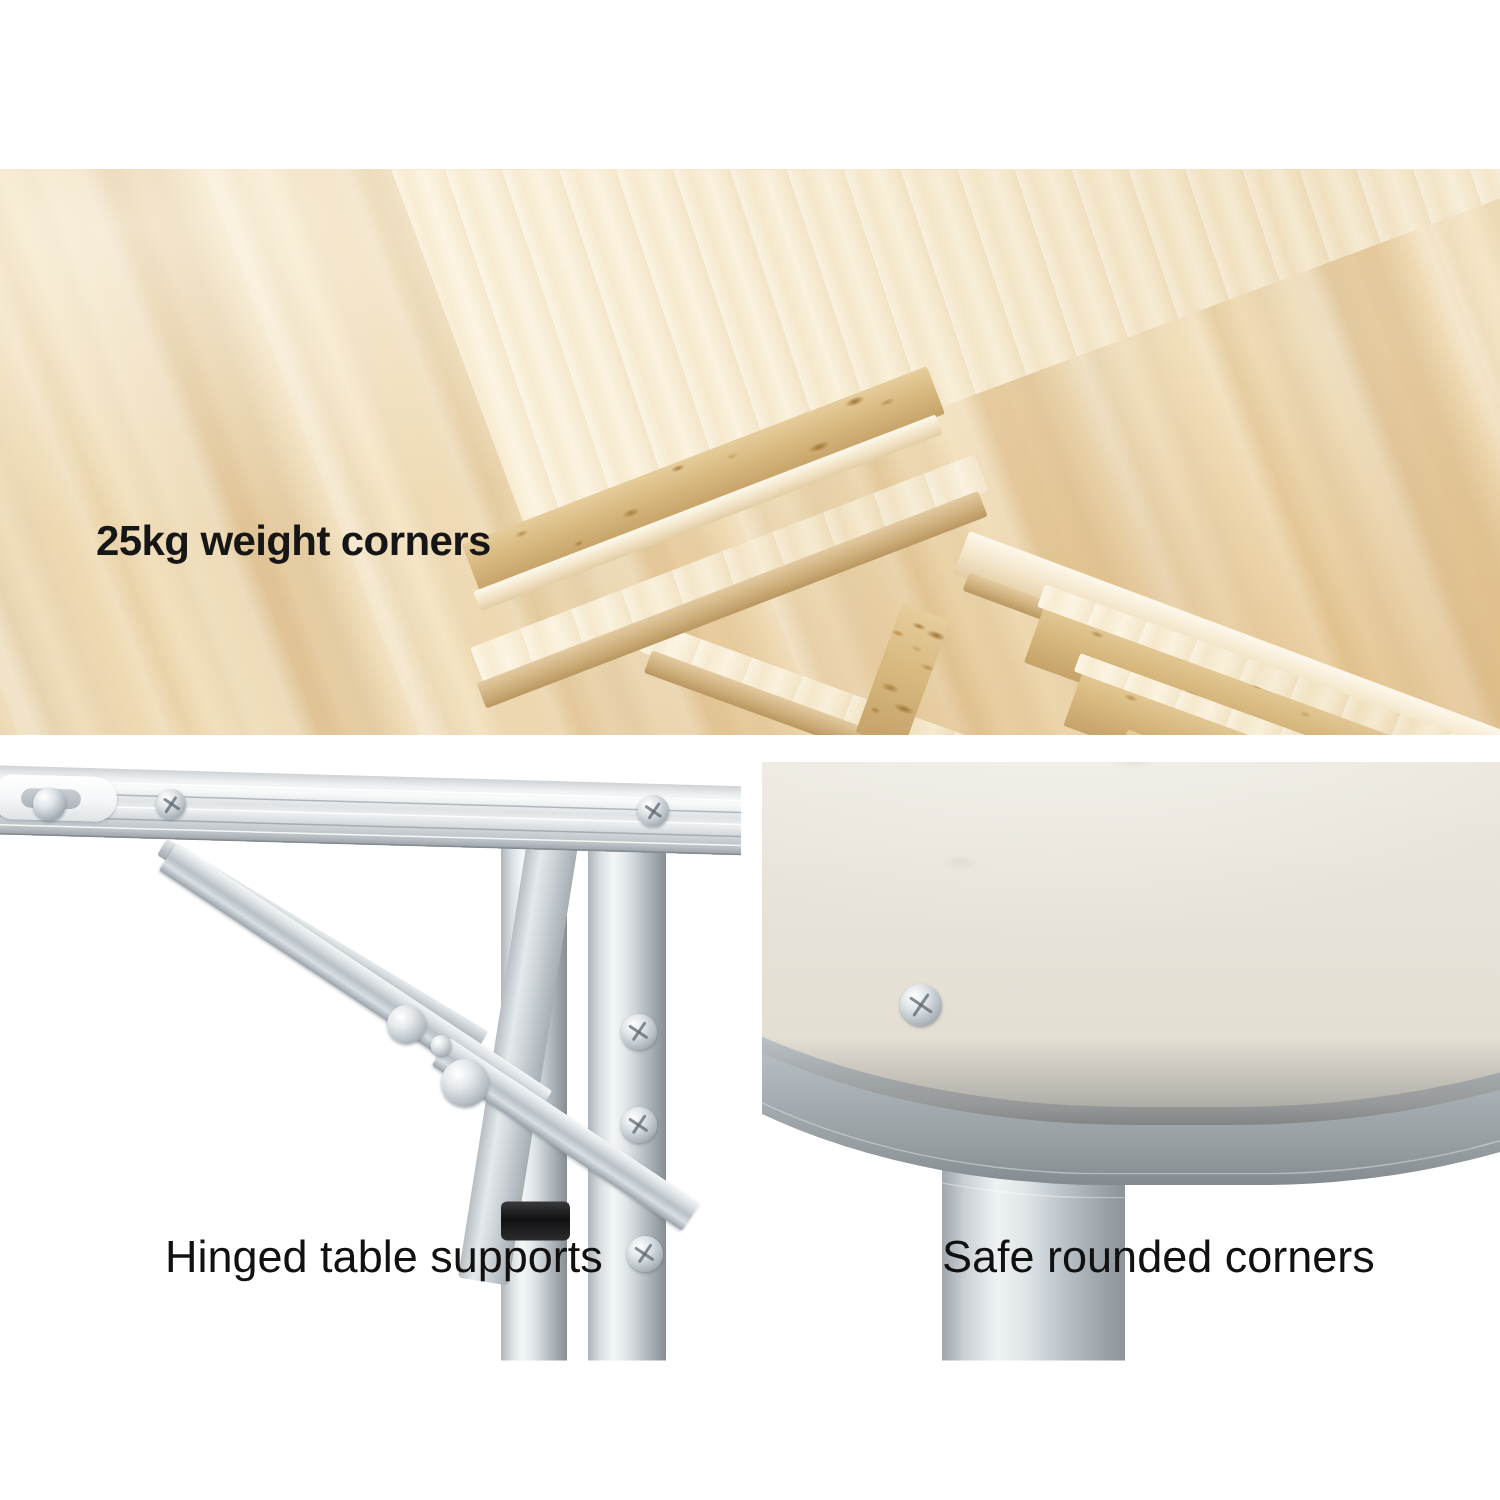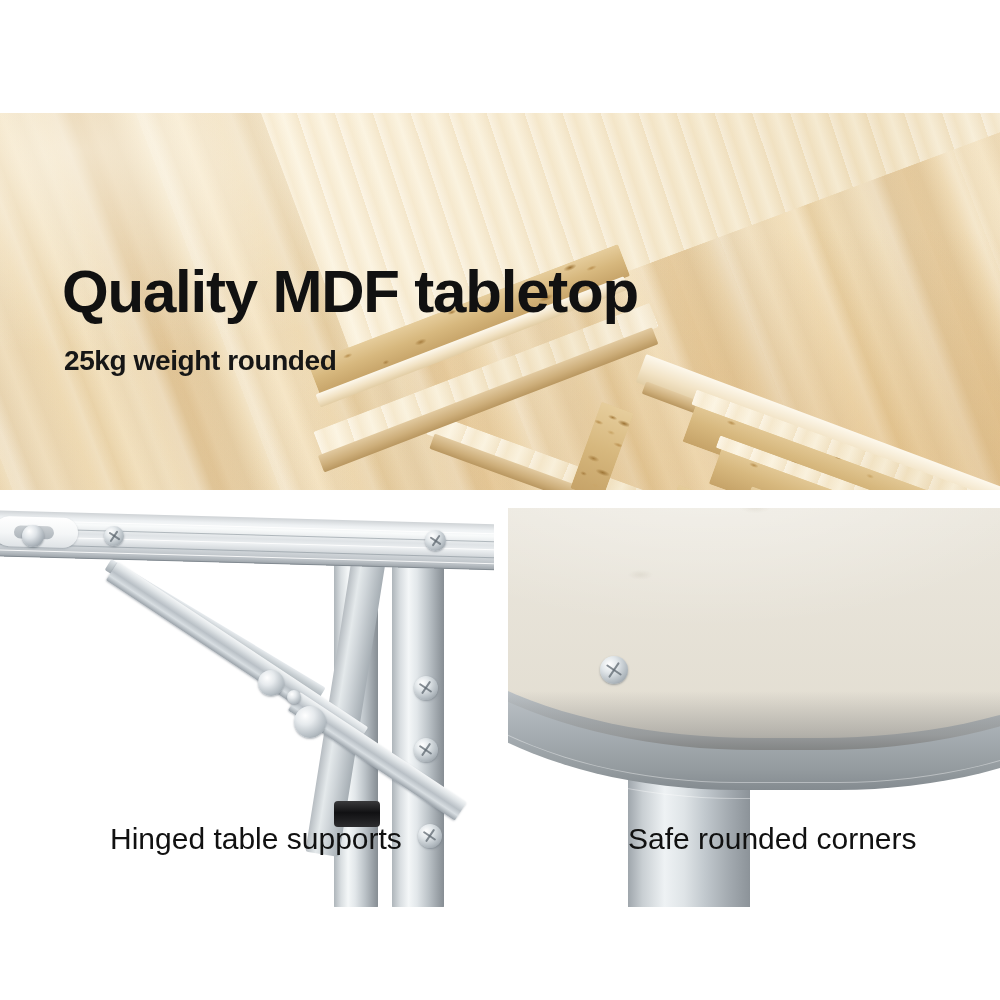--- a/index.html
+++ b/index.html
@@ -436,22 +436,21 @@
 
       <div class="board" style="left:668px; top:370px; width:130px; height:62px; transform: rotate(20deg);">
         <div class="face-top chip"></div>
       </div>
 
       <div class="board" style="left:745px; top:372px; width:280px; height:40px; transform: rotate(20deg);">
         <div class="face-top chip"></div>
       </div>
     </div>
 
-    <div class="headline">Quality MDF tabletop</div>
-    <div class="subhead">25kg weight rounded</div>
+    <div class="subhead">25kg weight corners</div>
   </div>
 
   <div class="panel-bl">
 
     <div class="leg" style="left:334px; top:48px; width:44px; height:352px;"></div>
     <div class="leg" style="left:392px; top:48px; width:52px; height:352px;"></div>
     <div class="leg-diag" style="left:352px; top:50px; width:34px; height:300px; transform: rotate(9deg);"></div>
     <div class="leg-collar" style="left:334px; top:293px; width:46px; height:26px;"></div>
 
     <div class="rail">

